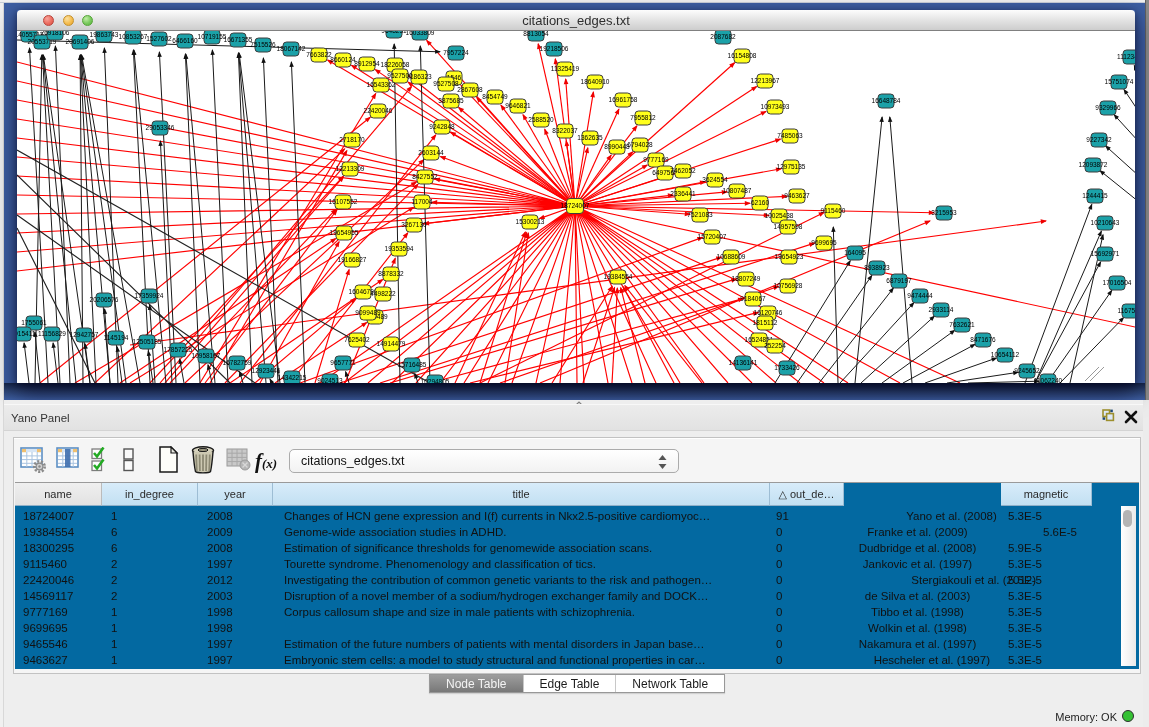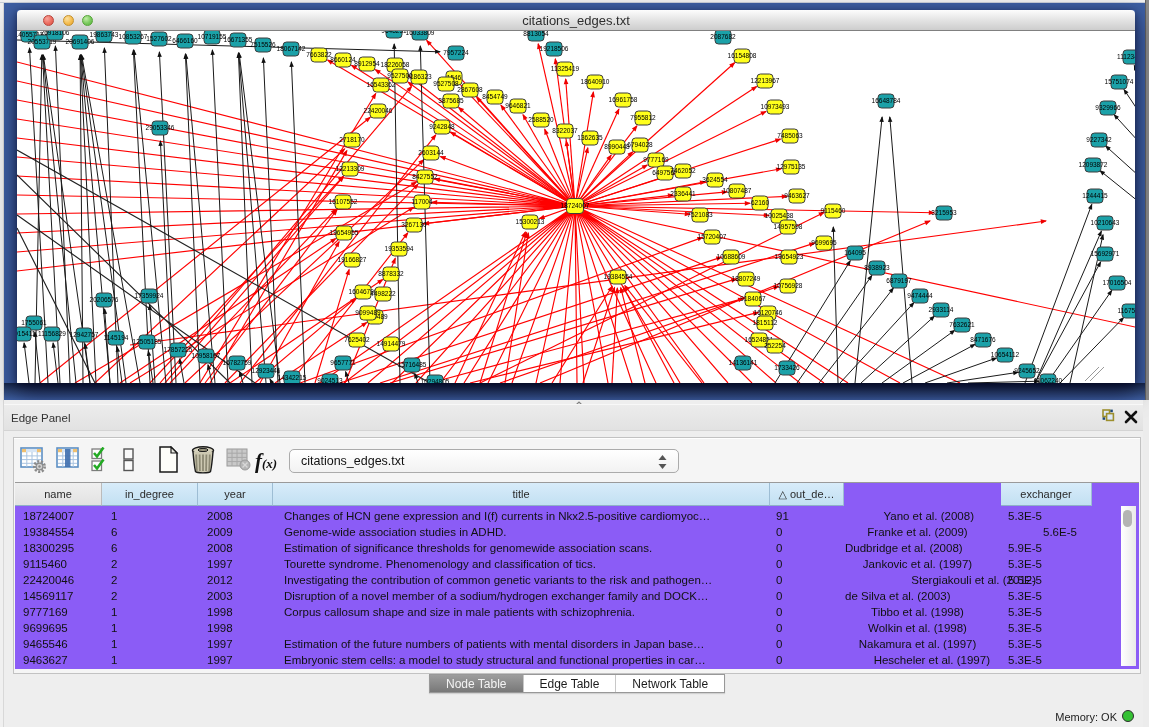--- a/index.html
+++ b/index.html
@@ -20,21 +20,21 @@
 #tabs{position:absolute;left:425px;top:274px;height:19px;display:flex;border:1px solid #989898;border-radius:0;overflow:hidden;background:#fff;box-shadow:0 1px 1px rgba(0,0,0,.12)}
 #tabs div{font-size:12px;padding:2px 16px 0 16px;color:#1c1c1c;white-space:nowrap}
 #tabs .sel{background:linear-gradient(#9d9d9d,#787878);color:#f4f4f4}
 #tabs .mid{border-left:1px solid #c8c8c8;border-right:1px solid #c8c8c8}
 #mem{position:absolute;right:26px;top:311px;font-size:11px;color:#222}
 #dot{position:absolute;right:9px;top:310px;width:12px;height:12px;border-radius:50%;background:#35c134;border:1.5px solid #2e2e2e}
 
 #tb{position:absolute;left:0;top:0;width:100%;height:44px}
 .dd{position:absolute;left:275px;top:11px;width:390px;height:24px;background:linear-gradient(#fff,#f2f2f2);border:1px solid #ababab;border-radius:5px;font-size:12.5px;color:#111;padding:4px 0 0 11px}
 
-#tbl{position:absolute;left:1px;top:44px;width:1124px;height:187px;background:#8b5cf6;border-top:1px solid #9a9a9a}
+#tbl{position:absolute;left:1px;top:44px;width:1124px;height:187px;background:#0369a1;border-top:1px solid #9a9a9a}
 .hd{position:absolute;top:0;height:23px;background:linear-gradient(#d8ecfa,#c2e0f2);border-right:1px solid #9dbdd4;border-bottom:1px solid #8fb0c8;font-size:11px;color:#2a2a2a;text-align:center;padding-top:5px}
 .hg{background:linear-gradient(#efefef,#e2e2e2);border-right:1px solid #bbb}
 .rw{position:absolute;height:16px;font-size:11.5px;color:#111;white-space:nowrap}
 .c{position:absolute;top:1px}
 #scr{position:absolute;right:4px;top:68px;width:15px;height:160px;background:linear-gradient(90deg,#fff,#e9e9e9)}
 #scr i{position:absolute;left:2px;top:4px;width:9px;height:17px;border-radius:5px;background:#b4b4b4;display:block}
 </style></head><body>
 <div id="gutter"></div>
 <div id="desk"></div>
 <div id="topstrip"></div>
@@ -473,21 +473,21 @@
   <div class="lamp" style="left:46px;background:radial-gradient(circle at 35% 30%,#fbe0a0,#f5bd4f 55%,#e3a12f);border:1px solid #c5912c;"></div>
   <div class="lamp" style="left:65px;background:radial-gradient(circle at 35% 30%,#c0eda5,#79c95e 55%,#58b23c);border:1px solid #55a438;"></div>
   <div class="tl">citations_edges.txt</div>
  </div>
 </div>
 <div id="bottom">
  <svg id="gripsvg" style="position:absolute;left:569px;top:1px" width="12" height="6">
       <path d="M2,5 L6,1 L10,5" stroke="#808080" stroke-width="1.2" fill="none"></path>
     </svg>
  <div id="phead">
-      <div class="t">Edge Panel</div>
+      <div class="t">Yano Panel</div>
    <svg style="position:absolute;right:25px;top:4px" width="16" height="16">
 <rect x="8.2" y="0.6" width="2.6" height="2.6" fill="#1c4878"></rect>
         <rect x="0.6" y="8.2" width="2.6" height="2.6" fill="#1c4878"></rect>
         <rect x="8.2" y="8.2" width="2.6" height="2.6" fill="#1c4878"></rect>
 <rect x="1" y="1" width="6.5" height="6.5" fill="#dce8f8" stroke="#9d8f2e" stroke-width="1.6"></rect>
 <rect x="4.6" y="4.6" width="6.8" height="6.8" fill="#dce8f8" stroke="#9d8f2e" stroke-width="1.6"></rect>
 </svg>
    <svg style="position:absolute;right:5px;top:5px" width="14" height="14">
         <path d="M2,2 L12,12 M12,2 L2,12" stroke="#111" stroke-width="2.6" stroke-linecap="round"></path>
       </svg>
@@ -562,46 +562,46 @@
             <path d="M4.5,0 L8.5,5 L0.5,5 z" fill="#555"></path>
             <path d="M4.5,14 L8.5,9 L0.5,9 z" fill="#555"></path>
           </svg></div>
       </div>
    <div id="tbl">
         <div class="hd hg" style="left:0px;width:87px">name</div>
         <div class="hd" style="left:87px;width:96px">in_degree</div>
         <div class="hd" style="left:183px;width:75px">year</div>
         <div class="hd" style="left:258px;width:497px">title</div>
         <div class="hd" style="left:755px;width:74px">△ out_de…</div>
-        <div class="hd" style="left:986px;width:91px">exchanger</div>
+        <div class="hd" style="left:986px;width:91px">magnetic</div>
         <div class="rw" style="left:0;top:26px;width:1118px">
           <span class="c" style="left:8px">18724007</span>
           <span class="c" style="left:96px">1</span>
           <span class="c" style="left:192px">2008</span>
           <span class="c" style="left:269px">Changes of HCN gene expression and I(f) currents in Nkx2.5‑positive cardiomyoc…</span>
           <span class="c" style="left:761px">91</span>
-          <span class="c" style="left:814px;width:145px;text-align:right">Yano et al. (2008)</span>
+          <span class="c" style="left:864px;width:145px;text-align:center">Yano et al. (2008)</span>
           <span class="c" style="left:993px">5.3E‑5</span>
         </div>
         <div class="rw" style="left:0;top:42px;width:1118px">
           <span class="c" style="left:8px">19384554</span>
           <span class="c" style="left:96px">6</span>
           <span class="c" style="left:192px">2009</span>
           <span class="c" style="left:269px">Genome‑wide association studies in ADHD.</span>
           <span class="c" style="left:761px">0</span>
           <span class="c" style="left:830px;width:145px;text-align:center">Franke et al. (2009)</span>
           <span class="c" style="left:1028px">5.6E‑5</span>
         </div>
         <div class="rw" style="left:0;top:58px;width:1118px">
           <span class="c" style="left:8px">18300295</span>
           <span class="c" style="left:96px">6</span>
           <span class="c" style="left:192px">2008</span>
           <span class="c" style="left:269px">Estimation of significance thresholds for genomewide association scans.</span>
           <span class="c" style="left:761px">0</span>
-          <span class="c" style="left:830px;width:145px;text-align:left">Dudbridge et al. (2008)</span>
+          <span class="c" style="left:830px;width:145px;text-align:center">Dudbridge et al. (2008)</span>
           <span class="c" style="left:993px">5.9E‑5</span>
         </div>
         <div class="rw" style="left:0;top:74px;width:1118px">
           <span class="c" style="left:8px">9115460</span>
           <span class="c" style="left:96px">2</span>
           <span class="c" style="left:192px">1997</span>
           <span class="c" style="left:269px">Tourette syndrome. Phenomenology and classification of tics.</span>
           <span class="c" style="left:761px">0</span>
           <span class="c" style="left:830px;width:145px;text-align:center">Jankovic et al. (1997)</span>
           <span class="c" style="left:993px">5.3E‑5</span>
@@ -614,21 +614,21 @@
           <span class="c" style="left:761px">0</span>
           <span class="c" style="left:876px;width:145px;text-align:right">Stergiakouli et al. (2012)</span>
           <span class="c" style="left:993px">5.5E‑5</span>
         </div>
         <div class="rw" style="left:0;top:106px;width:1118px">
           <span class="c" style="left:8px">14569117</span>
           <span class="c" style="left:96px">2</span>
           <span class="c" style="left:192px">2003</span>
           <span class="c" style="left:269px">Disruption of a novel member of a sodium/hydrogen exchanger family and DOCK…</span>
           <span class="c" style="left:761px">0</span>
-          <span class="c" style="left:830px;width:145px;text-align:left">de Silva et al. (2003)</span>
+          <span class="c" style="left:830px;width:145px;text-align:center">de Silva et al. (2003)</span>
           <span class="c" style="left:993px">5.3E‑5</span>
         </div>
         <div class="rw" style="left:0;top:122px;width:1118px">
           <span class="c" style="left:8px">9777169</span>
           <span class="c" style="left:96px">1</span>
           <span class="c" style="left:192px">1998</span>
           <span class="c" style="left:269px">Corpus callosum shape and size in male patients with schizophrenia.</span>
           <span class="c" style="left:761px">0</span>
           <span class="c" style="left:830px;width:145px;text-align:center">Tibbo et al. (1998)</span>
           <span class="c" style="left:993px">5.3E‑5</span>

